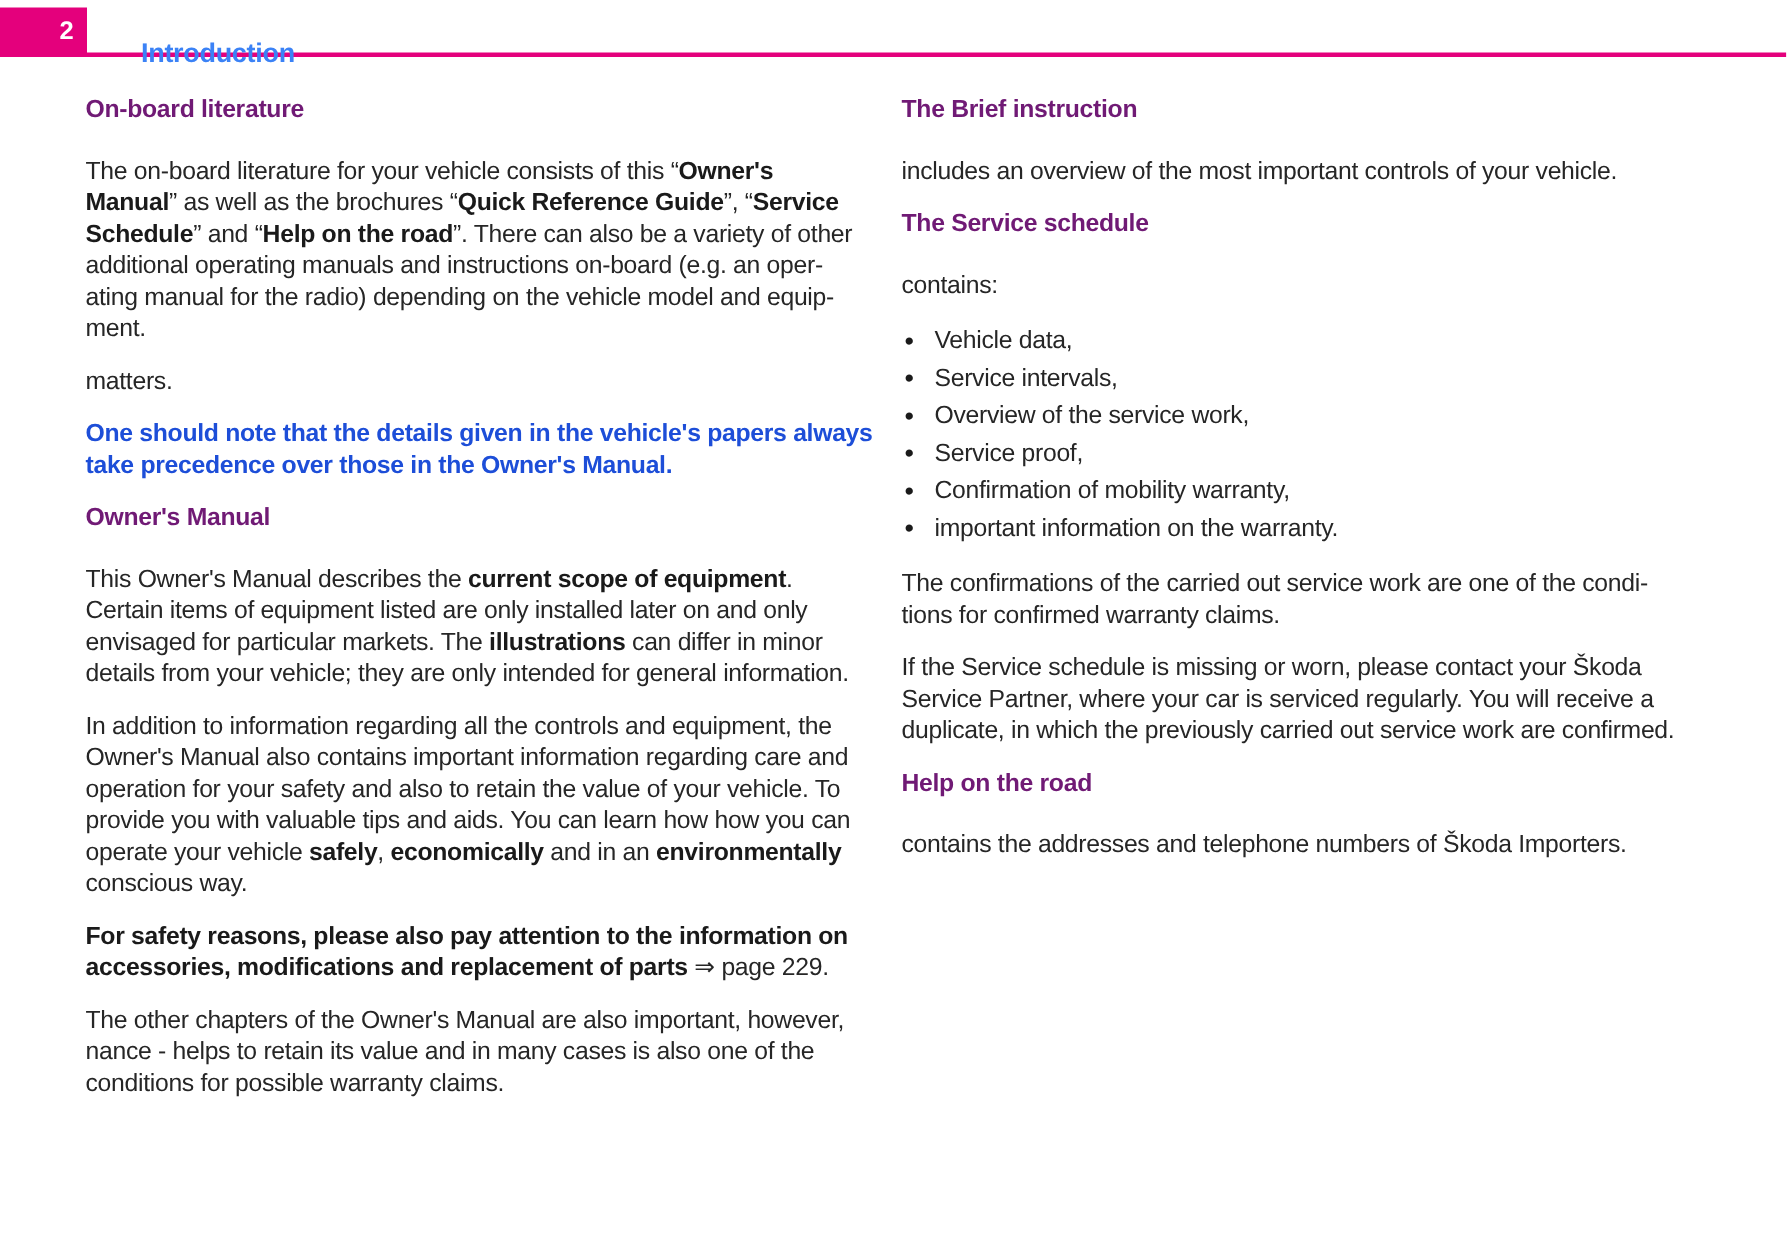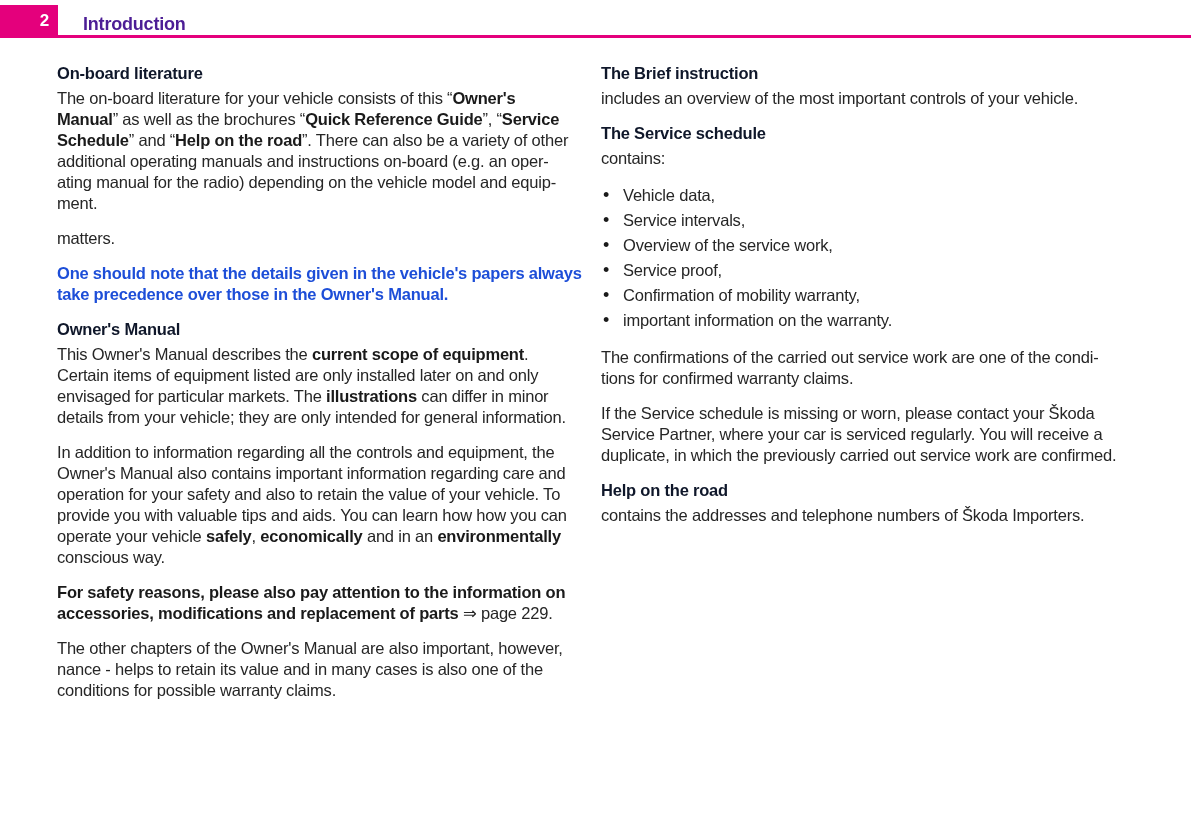--- a/index.html
+++ b/index.html
@@ -36,54 +36,54 @@
     line-height: 31px;
     text-align: right;
     padding-right: 9px;
     box-sizing: border-box;
     z-index: 2;
   }
   .page-title {
     position: absolute;
     left: 79px;
     top: 9px;
-    margin: 4px;
+    margin: 15px;
     font-size: 18px;
     line-height: 22px;
     font-weight: bold;
-    color: #4c1d95;
+    color: #3b82f6;
     letter-spacing: -0.2px;
   }
 
   
   .col {
     position: absolute;
     top: 63px;
     width: 516px;
     display: flex;
     flex-direction: column;
     align-items: flex-start;
   }
   .col-left  { left: 57px;  }
   .col-right { left: 601px; }
 
   .h {
     font-weight: bold;
-    color: #0f172a;
+    color: #701a75;
     line-height: 21px;
     margin: 14px 0 0;
     white-space: nowrap;
   }
   .p { margin: 14px 0 0; }
   .p .line { line-height: 21px; white-space: nowrap; }
   .p.bold { font-weight: bold; color: #1d4ed8; }
   .b { font-weight: bold; color: #1a1a1a; }
 
   .h:first-child, .p:first-child { margin-top: 0; }
-  .h + .p, .h + ul.bullets { margin-top: 4px; }
+  .h + .p, .h + ul.bullets { margin-top: 20px; }
 
   ul.bullets {
     list-style: none;
     margin: 14px 0 0;
     padding: 0;
   }
   ul.bullets li {
     position: relative;
     line-height: 25px;
     padding-left: 22px;

